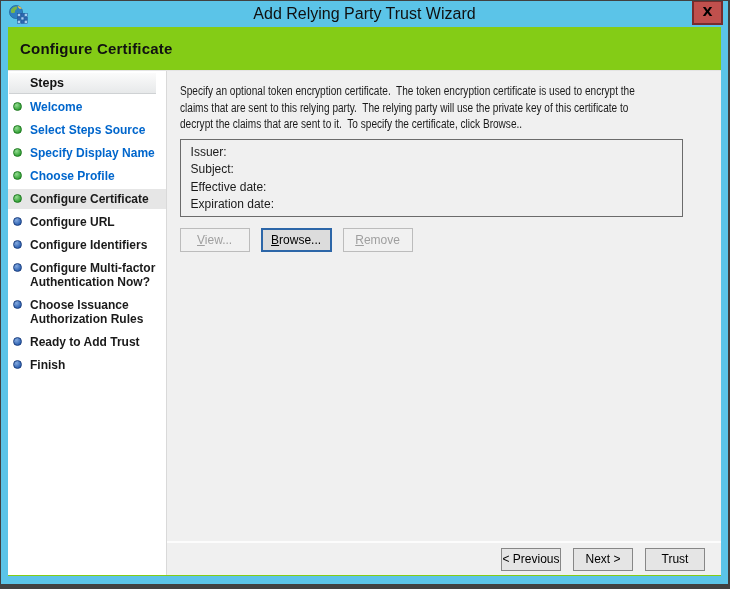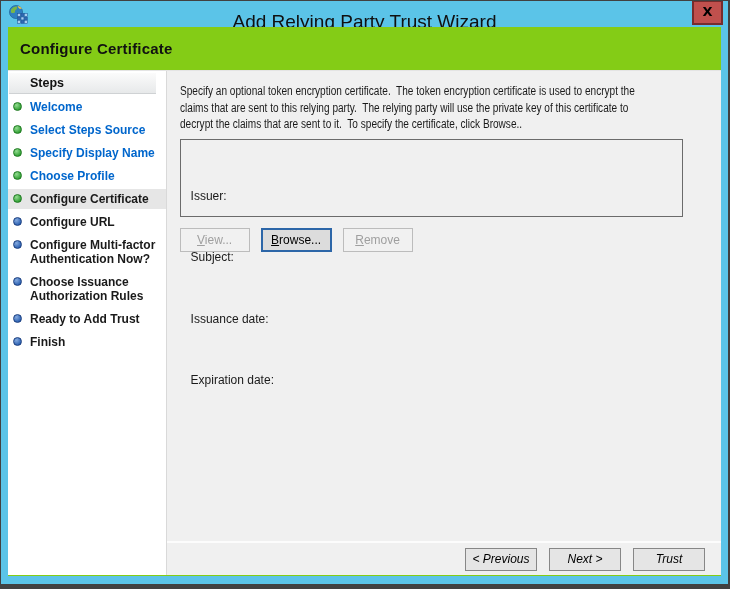--- a/index.html
+++ b/index.html
@@ -4,22 +4,22 @@
 <style>
   * { box-sizing: border-box; margin: 0; padding: 0; }
   html,body { width: 730px; height: 589px; }
   body { font-family: "Liberation Sans", sans-serif; }
 
   .frame { position: relative; width: 730px; height: 589px; background: #414141; }
   .dialog { position: absolute; top: 1px; left: 1px; width: 727px; height: 583px; background: #5bc4e8; }
 
   
   .titlebar { position: relative; height: 27px; }
-  .titlebar .title { position: absolute; left: 0; right: 0; top: 8px; height: 27px;
-    line-height: 26px; text-align: center; font-size: 19px; color: #101010; }
+  .titlebar .title { position: absolute; left: 0; right: 0; top: 0; height: 27px;
+    line-height: 26px; text-align: center; font-size: 16px; color: #101010; }
   .app-icon { position: absolute; left: 7px; top: 3px; width: 20px; height: 20px; }
   .close-btn { position: absolute; right: 5px; top: 0; width: 31px; height: 24px;
     background: #c0504d; border: 2px solid #772c2c; border-top-width: 1px;
     color: #000; font-weight: bold; font-size: 13px; text-align: center; line-height: 20px;
     font-family: "DejaVu Sans", sans-serif; cursor: pointer; }
 
   
   .inner { position: absolute; top: 26px; left: 7px; width: 713px; height: 549px; background: #84cc16; }
 
   .page-header { height: 44px; border-bottom: 1px solid #e4e4e4; display: flex; align-items: center; padding-left: 12px; }
@@ -42,32 +42,32 @@
   ul.steps li.done .lbl { color: #0066cc; cursor: pointer; }
   ul.steps li.current { background: #e6e6e6; }
 
   
   .main-col { flex: 1; display: flex; flex-direction: column; background: #f0f0f0; border-left: 1px solid #d9d9d9; gap: 28px; }
   .main-content { flex: 1; padding: 12px 0 0 13px; }
   .desc { font-size: 12px; line-height: 16.5px; color: #1a1a1a; white-space: pre;
     transform: scaleX(0.84); transform-origin: left top; }
 
   .cert-box { margin-top: 6px; width: 503px; height: 78px; border: 1px solid #6b6b6b; padding: 4px 0 0 10px; }
-  .cert-row { font-size: 12px; line-height: 17.6px; color: #1a1a1a; margin-top: 44px; }
+  .cert-row { font-size: 12px; line-height: 17.6px; color: #1a1a1a; }
   .cert-row .cert-value { margin-left: 6px; }
 
   .btn-row { margin-top: 11px; display: flex; gap: 11px; }
   .btn { width: 70px; height: 24px; font-family: "Liberation Sans", sans-serif; font-size: 12px; text-align: center; }
   .btn.disabled { background: #f1f1f1; border: 1px solid #bcbcbc; color: #9f9f9f; }
   .btn.focused { width: 71px; background: #dcdcdc; border: 2px solid #2c66a8; color: #000; }
 
   .footer { height: 34px; border-top: 2px solid #fcfcfc; background: #f0f0f0;
     display: flex; justify-content: flex-end; align-items: center; gap: 12px; padding-right: 16px; }
-  .footer button { width: 72px; height: 23px; background: #e5e5e5; border: 1px solid #878787;
-    font-family: "Liberation Sans", sans-serif; font-size: 12px; color: #000; cursor: pointer; font-style: italic; }
+  .footer button { width: 60px; height: 23px; background: #e5e5e5; border: 1px solid #878787;
+    font-family: "Liberation Sans", sans-serif; font-size: 12px; color: #000; cursor: pointer; }
 </style>
 </head>
 <body>
 
 <div class="frame">
   <div class="dialog">
 
     <div class="titlebar">
       <span class="app-icon">
         <svg width="20" height="20" viewBox="0 0 20 20">
@@ -116,20 +116,23 @@
               <span class="dot"></span>
               <span class="lbl">Choose Profile</span></li>
             <li class="current">
               <span class="dot"></span>
               <span class="lbl">Configure Certificate</span></li>
             <li class="upcoming">
               <span class="dot"></span>
               <span class="lbl">Configure URL</span></li>
             <li class="upcoming">
               <span class="dot"></span>
+              <span class="lbl">Configure Identifiers</span></li>
+            <li class="upcoming">
+              <span class="dot"></span>
               <span class="lbl">Configure Multi-factor Authentication Now?</span></li>
             <li class="upcoming">
               <span class="dot"></span>
               <span class="lbl">Choose Issuance Authorization Rules</span></li>
             <li class="upcoming">
               <span class="dot"></span>
               <span class="lbl">Ready to Add Trust</span></li>
             <li class="upcoming">
               <span class="dot"></span>
               <span class="lbl">Finish</span></li>
@@ -143,21 +146,21 @@
 decrypt the claims that are sent to it.  To specify the certificate, click Browse..</p>
 
             <div class="cert-box">
               <div class="cert-row">
                 <span>Issuer:</span><span class="cert-value"></span>
               </div>
               <div class="cert-row">
                 <span>Subject:</span><span class="cert-value"></span>
               </div>
               <div class="cert-row">
-                <span>Issuance date:</span><span class="cert-value"></span>
+                <span>Effective date:</span><span class="cert-value"></span>
               </div>
               <div class="cert-row">
                 <span>Expiration date:</span><span class="cert-value"></span>
               </div>
             </div>
 
             <div class="btn-row">
               <button class="btn disabled" disabled=""><u>V</u><span>iew...</span></button>
               <button class="btn focused"><u>B</u><span>rowse...</span></button>
               <button class="btn disabled" disabled=""><u>R</u><span>emove</span></button>

